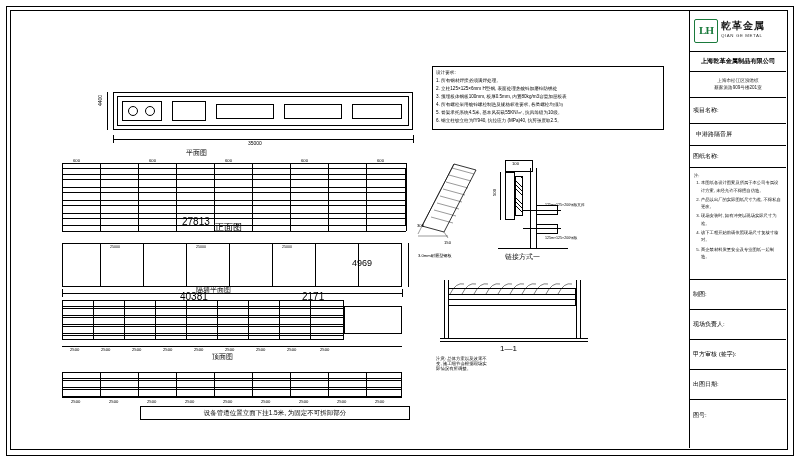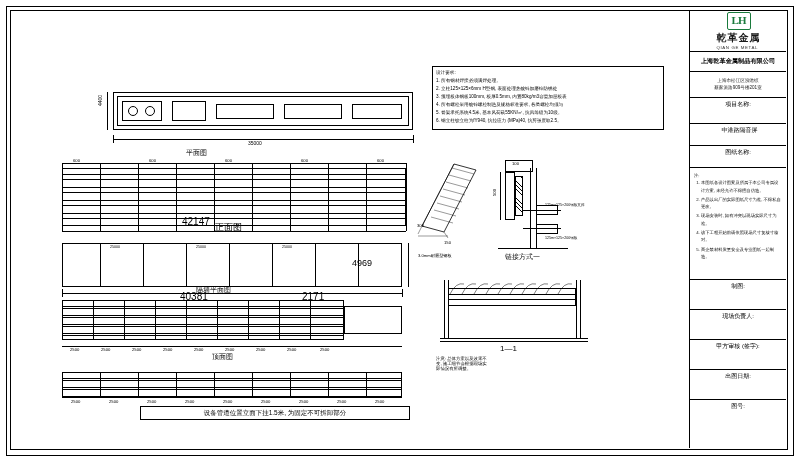--- a/index.html
+++ b/index.html
@@ -3,21 +3,21 @@
 <meta charset="utf-8">
 <style>
   html,body{margin:0;padding:0;background:#ffffff;}
   body{width:800px;height:462px;overflow:hidden;font-family:"Liberation Sans","DejaVu Sans",sans-serif;}
   #sheet{position:relative;width:800px;height:462px;background:#fff;}
   .frame-outer{position:absolute;left:6px;top:6px;width:786px;height:448px;border:1px solid #000;}
   .frame-inner{position:absolute;left:10px;top:10px;width:776px;height:438px;border:1px solid #000;}
 
   
   .titleblock{position:absolute;left:689px;top:10px;width:97px;height:438px;border-left:1px solid #000;box-sizing:border-box;}
-  .tb-row{position:relative;border-bottom:1px solid #000;box-sizing:border-box;padding:2px 3px;font-size:5.4px;color:#000;line-height:1.45;flex-direction:column;}
+  .tb-row{position:relative;border-bottom:1px solid #000;box-sizing:border-box;padding:2px 3px;font-size:5.4px;color:#000;line-height:1.45;}
   .tb-logo{height:42px;display:flex;align-items:center;gap:3px;padding-left:4px;}
   .logo-mark{width:22px;height:22px;border:1.4px solid #1a7a3c;border-radius:2px;display:flex;align-items:center;justify-content:center;color:#1a7a3c;font-weight:bold;font-size:11px;font-family:"Liberation Serif",serif;letter-spacing:-1px;}
   .logo-cn{font-size:10px;font-weight:bold;color:#1a1a1a;letter-spacing:1px;line-height:1;}
   .logo-en{font-size:4.4px;color:#333;letter-spacing:.6px;margin-top:2px;}
   .tb-company{height:20px;display:flex;align-items:center;justify-content:center;font-size:6.2px;font-weight:bold;}
   .tb-addr{height:26px;display:flex;flex-direction:column;align-items:center;justify-content:center;font-size:4.6px;color:#222;}
   .tb-kv{height:26px;display:flex;align-items:center;}
   .tb-kv .k{font-size:6px;}
   .tb-kv .v{font-size:6px;margin-left:3px;}
   .tb-note{height:112px;padding:4px 4px;font-size:4.3px;line-height:1.7;color:#111;}
@@ -143,21 +143,21 @@
     <div class="vline" style="left:366px;top:163px;height:68px;"></div>
     <div class="vline" style="left:406px;top:163px;height:68px;"></div>
     <div class="hline" style="left:62px;top:163px;width:344px;"></div>
     <div class="hline" style="left:62px;top:231px;width:344px;"></div>
 
     <div class="small" style="left:73px;top:158px;">600</div>
     <div class="small" style="left:149px;top:158px;">600</div>
     <div class="small" style="left:225px;top:158px;">600</div>
     <div class="small" style="left:301px;top:158px;">600</div>
     <div class="small" style="left:377px;top:158px;">600</div>
-    <div class="bigdim" style="left:182px;top:216px;">42147</div>
+    <div class="bigdim" style="left:182px;top:216px;">27813</div>
     <div class="caption" style="left:215px;top:221px;font-size:9px;">正面图</div>
   </div>
 
   <div>
     <div class="box" style="left:62px;top:243px;width:340px;height:44px;"></div>
     <div class="vline" style="left:100px;top:243px;height:44px;"></div>
     <div class="vline" style="left:143px;top:243px;height:44px;"></div>
     <div class="vline" style="left:186px;top:243px;height:44px;"></div>
     <div class="vline" style="left:229px;top:243px;height:44px;"></div>
     <div class="vline" style="left:272px;top:243px;height:44px;"></div>

